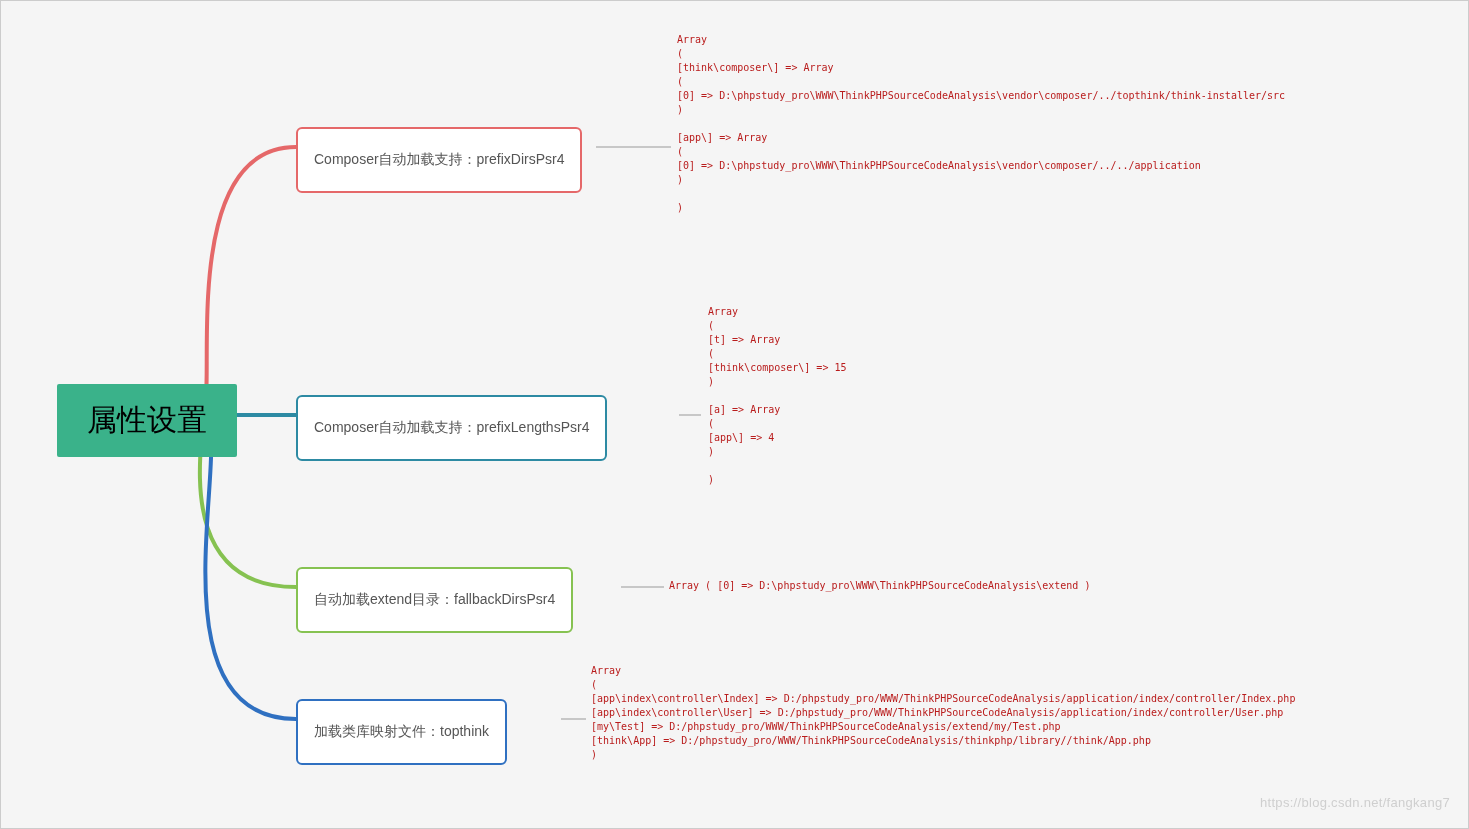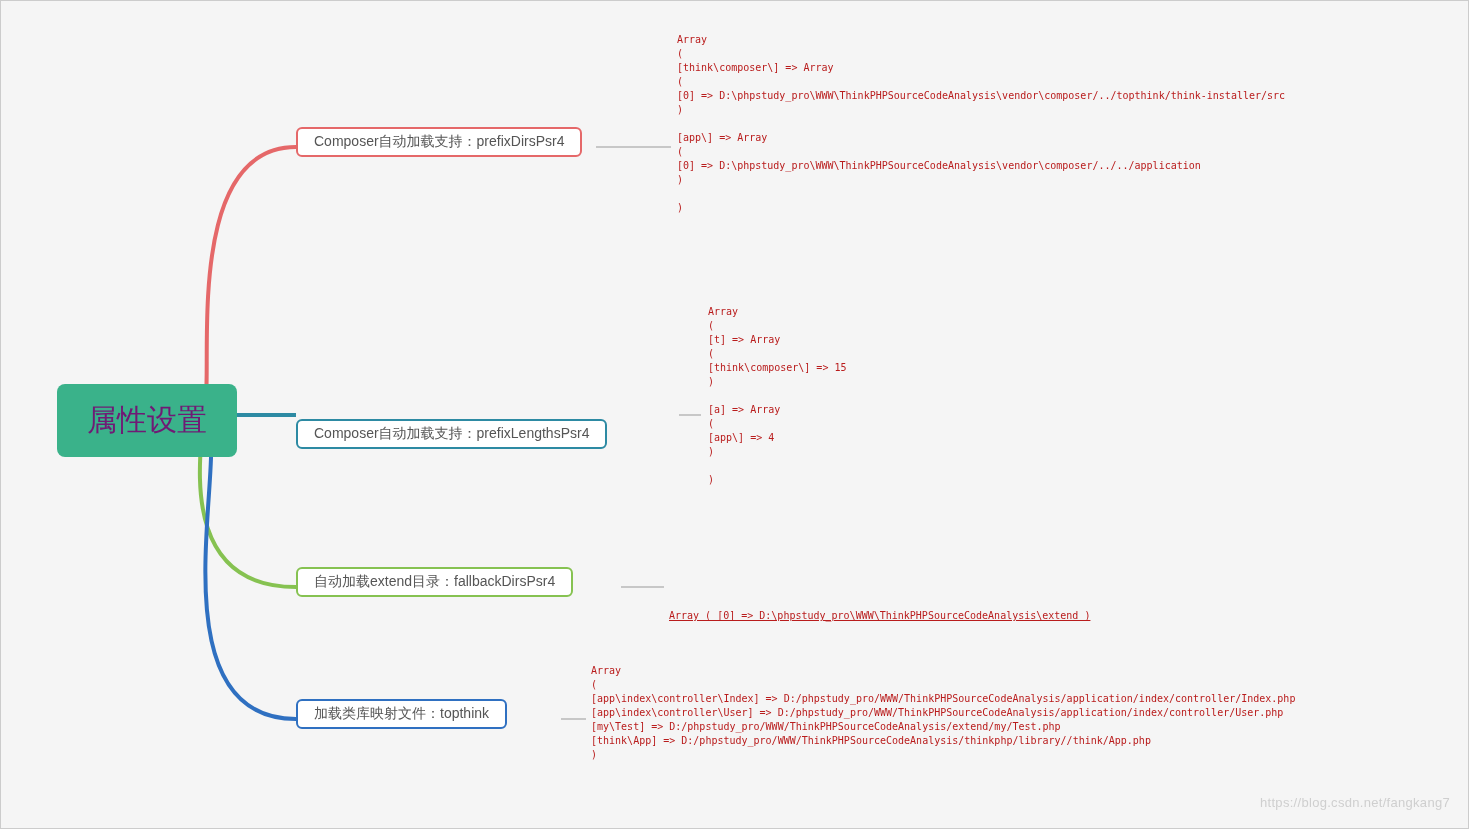--- a/index.html
+++ b/index.html
@@ -15,37 +15,37 @@
     position: absolute;
     top: 0; left: 0;
     width: 1469px; height: 829px;
     pointer-events: none;
   }
   .root-node {
     position: absolute;
     left: 56px;
     top: 383px;
     background: #3ab28a;
-    color: #701a75;
+    color: #000000;
     padding: 16px 30px;
     font-size: 30px;
-    border-radius: 8px;
+    border-radius: 2px;
   }
   .branch-node {
     position: absolute;
     background: #fff;
     border: 2px solid;
     border-radius: 6px;
-    padding: 4px 16px;
+    padding: 22px 16px;
     font-size: 14px;
     color: #555;
     white-space: nowrap;
   }
   .branch-node.red    { border-color: #e56869; }
-  .branch-node.teal   { border-color: #2d8aa3; margin-top: 24px; }
+  .branch-node.teal   { border-color: #2d8aa3; }
   .branch-node.green  { border-color: #86c251; text-align: right; }
   .branch-node.blue   { border-color: #2f70c1; }
   .leaf-text {
     position: absolute;
     font-size: 10px;
     color: #b91c1c;
     line-height: 1.4;
     white-space: pre;
     font-family: "Microsoft YaHei", Consolas, monospace;
   }
@@ -116,21 +116,21 @@
 (
 [think\composer\] =&gt; 15
 )
 
 [a] =&gt; Array
 (
 [app\] =&gt; 4
 )
 
 )</div>
-<div class="leaf-text" style="left:668px; top:608px;text-decoration:underline;">Array ( [0] =&gt; D:\phpstudy_pro\WWW\ThinkPHPSourceCodeAnalysis\extend )</div>
+<div class="leaf-text" style="left:668px; top:578px;">Array ( [0] =&gt; D:\phpstudy_pro\WWW\ThinkPHPSourceCodeAnalysis\extend )</div>
 <div class="leaf-text" style="left:590px; top:663px;">Array
 (
 [app\index\controller\Index] =&gt; D:/phpstudy_pro/WWW/ThinkPHPSourceCodeAnalysis/application/index/controller/Index.php
 [app\index\controller\User] =&gt; D:/phpstudy_pro/WWW/ThinkPHPSourceCodeAnalysis/application/index/controller/User.php
 [my\Test] =&gt; D:/phpstudy_pro/WWW/ThinkPHPSourceCodeAnalysis/extend/my/Test.php
 [think\App] =&gt; D:/phpstudy_pro/WWW/ThinkPHPSourceCodeAnalysis/thinkphp/library//think/App.php
 )</div>
 
 <div class="watermark">https://blog.csdn.net/fangkang7</div>
 

